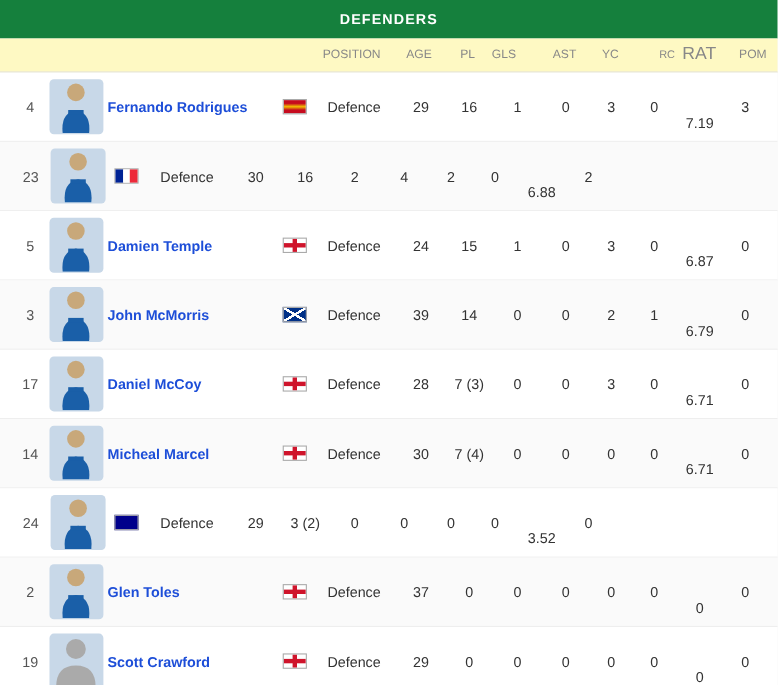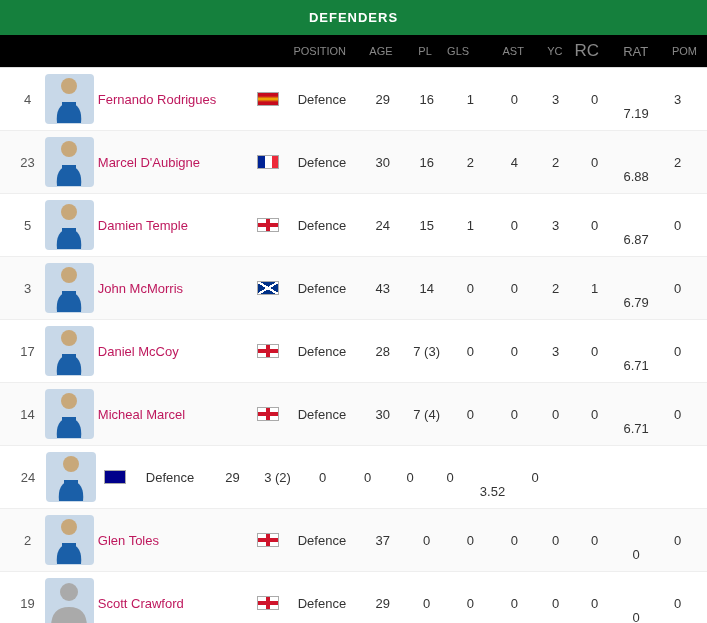--- a/index.html
+++ b/index.html
@@ -21,36 +21,36 @@
       padding: 10px 0;
       font-size: 13px;
       font-weight: bold;
       letter-spacing: 1px;
     }
 
     .col-headers {
       display: flex;
       align-items: center;
       padding: 6px 10px;
-      background: #000000;
+      background: #fef9c3;
       border-bottom: 1px solid #ddd;
     }
 
     .col-num { width: 36px; text-align: center; font-size: 11px; color: #888; }
     .col-avatar { width: 50px; }
     .col-name { width: 160px; font-size: 11px; color: #888; }
     .col-flag { width: 30px; }
     .col-position { width: 80px; font-size: 11px; color: #888; text-align: center; }
     .col-age { width: 45px; font-size: 11px; color: #888; text-align: center; }
     .col-pl  { width: 45px; font-size: 11px; color: #888; text-align: center; }
     .col-gls { width: 45px; font-size: 11px; color: #888; text-align: left; }
     .col-ast { width: 45px; font-size: 11px; color: #888; text-align: center; }
     .col-yc  { width: 40px; font-size: 11px; color: #888; text-align: center; }
-    .col-rc  { width: 40px; font-size: 17px; color: #888; text-align: left; }
-    .col-rat { width: 45px; font-size: 13px; color: #888; text-align: center; }
+    .col-rc  { width: 40px; font-size: 10px; color: #888; text-align: right; }
+    .col-rat { width: 45px; font-size: 16px; color: #888; text-align: center; }
     .col-pom { width: 40px; font-size: 11px; color: #888; text-align: right; }
 
     .player-row {
       display: flex;
       align-items: center;
       padding: 6px 10px;
       border-bottom: 1px solid #eee;
     }
 
     .player-row:nth-child(even) { background: #fafafa; }
@@ -76,22 +76,22 @@
     }
 
     .avatar-silhouette {
       width: 40px;
       height: 48px;
     }
 
     .player-name {
       width: 160px;
       font-size: 13px;
-      font-weight: normal;
-      color: #be185d;
+      font-weight: bold;
+      color: #1d4ed8;
     }
 
     .flag-cell {
       width: 30px;
       display: flex;
       align-items: center;
       justify-content: center;
     }
 
     .flag {
@@ -221,21 +221,20 @@
   </div>
       <div class="player-row">
     <div class="player-num">23</div>
     <div class="player-avatar">
       <svg class="avatar-silhouette" viewBox="0 0 40 48" xmlns="http://www.w3.org/2000/svg">
     <circle cx="20" cy="11" r="8" fill="#c8a87a"></circle>
     <path d="M8 48 Q6 30 20 27 Q34 30 32 48 Z" fill="#1a5fa8"></path>
     <rect x="13" y="27" width="14" height="4" fill="#1a5fa8"></rect>
   </svg>
     </div>
-    <div class="player-name">Marcel D'Aubigne</div>
     <div class="flag-cell">
       <span class="flag flag-france">
             <span class="f1"></span>
             <span class="f2"></span>
             <span class="f3"></span>
           </span>
     </div>
     <div class="col-stat stat-position">Defence</div>
     <div class="col-stat stat-age">30</div>
     <div class="col-stat stat-pl">16</div>
@@ -276,21 +275,21 @@
     <circle cx="20" cy="11" r="8" fill="#c8a87a"></circle>
     <path d="M8 48 Q6 30 20 27 Q34 30 32 48 Z" fill="#1a5fa8"></path>
     <rect x="13" y="27" width="14" height="4" fill="#1a5fa8"></rect>
   </svg>
     </div>
     <div class="player-name">John McMorris</div>
     <div class="flag-cell">
       <span class="flag flag-scotland"></span>
     </div>
     <div class="col-stat stat-position">Defence</div>
-    <div class="col-stat stat-age">43</div>
+    <div class="col-stat stat-age">39</div>
     <div class="col-stat stat-pl">14</div>
     <div class="col-stat stat-gls">0</div>
     <div class="col-stat stat-ast">0</div>
     <div class="col-stat stat-yc">2</div>
     <div class="col-stat stat-rc">1</div>
     <div class="col-stat stat-rat">6.79</div>
     <div class="col-stat stat-pom">0</div>
   </div>
       <div class="player-row">
     <div class="player-num">17</div>

